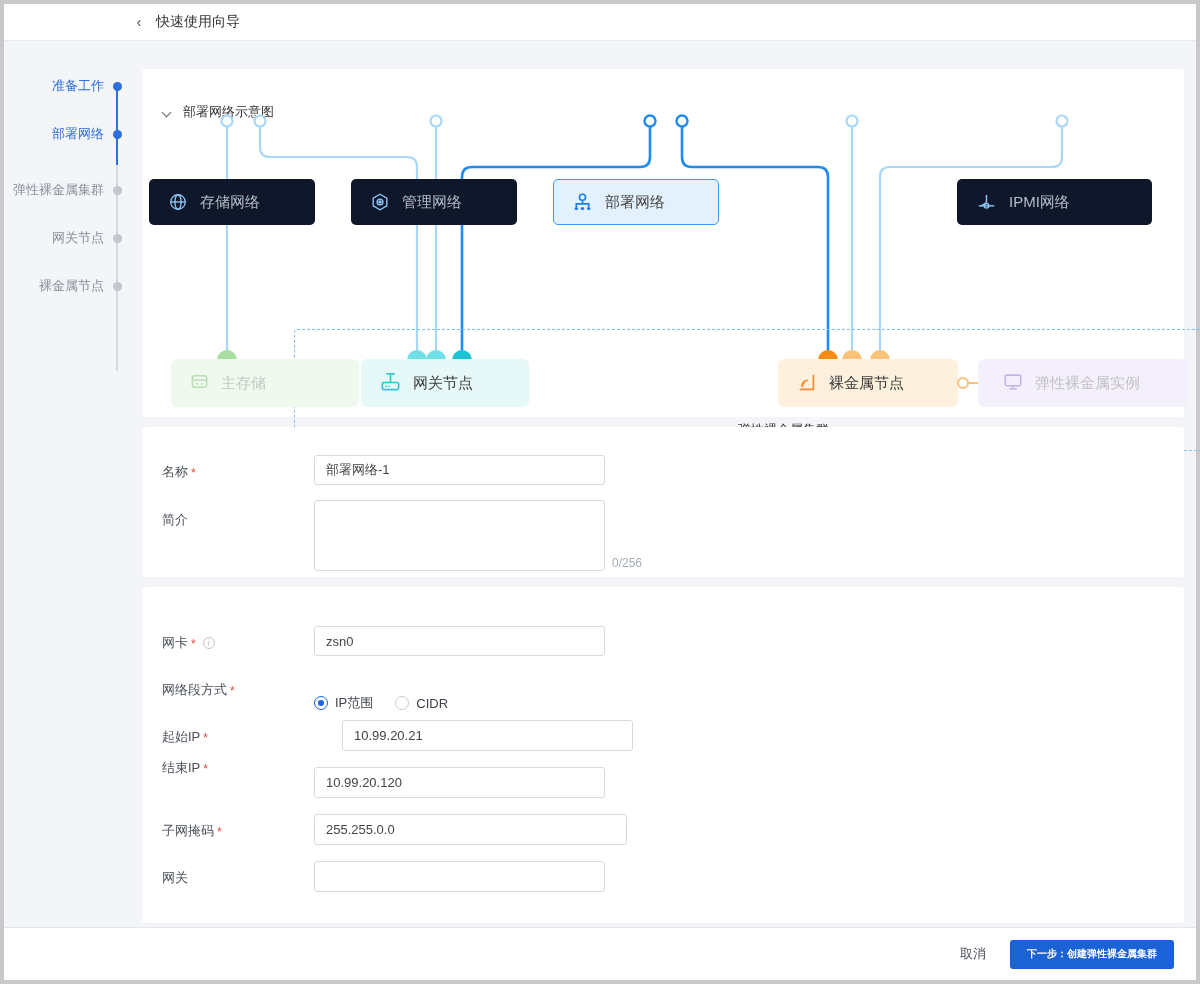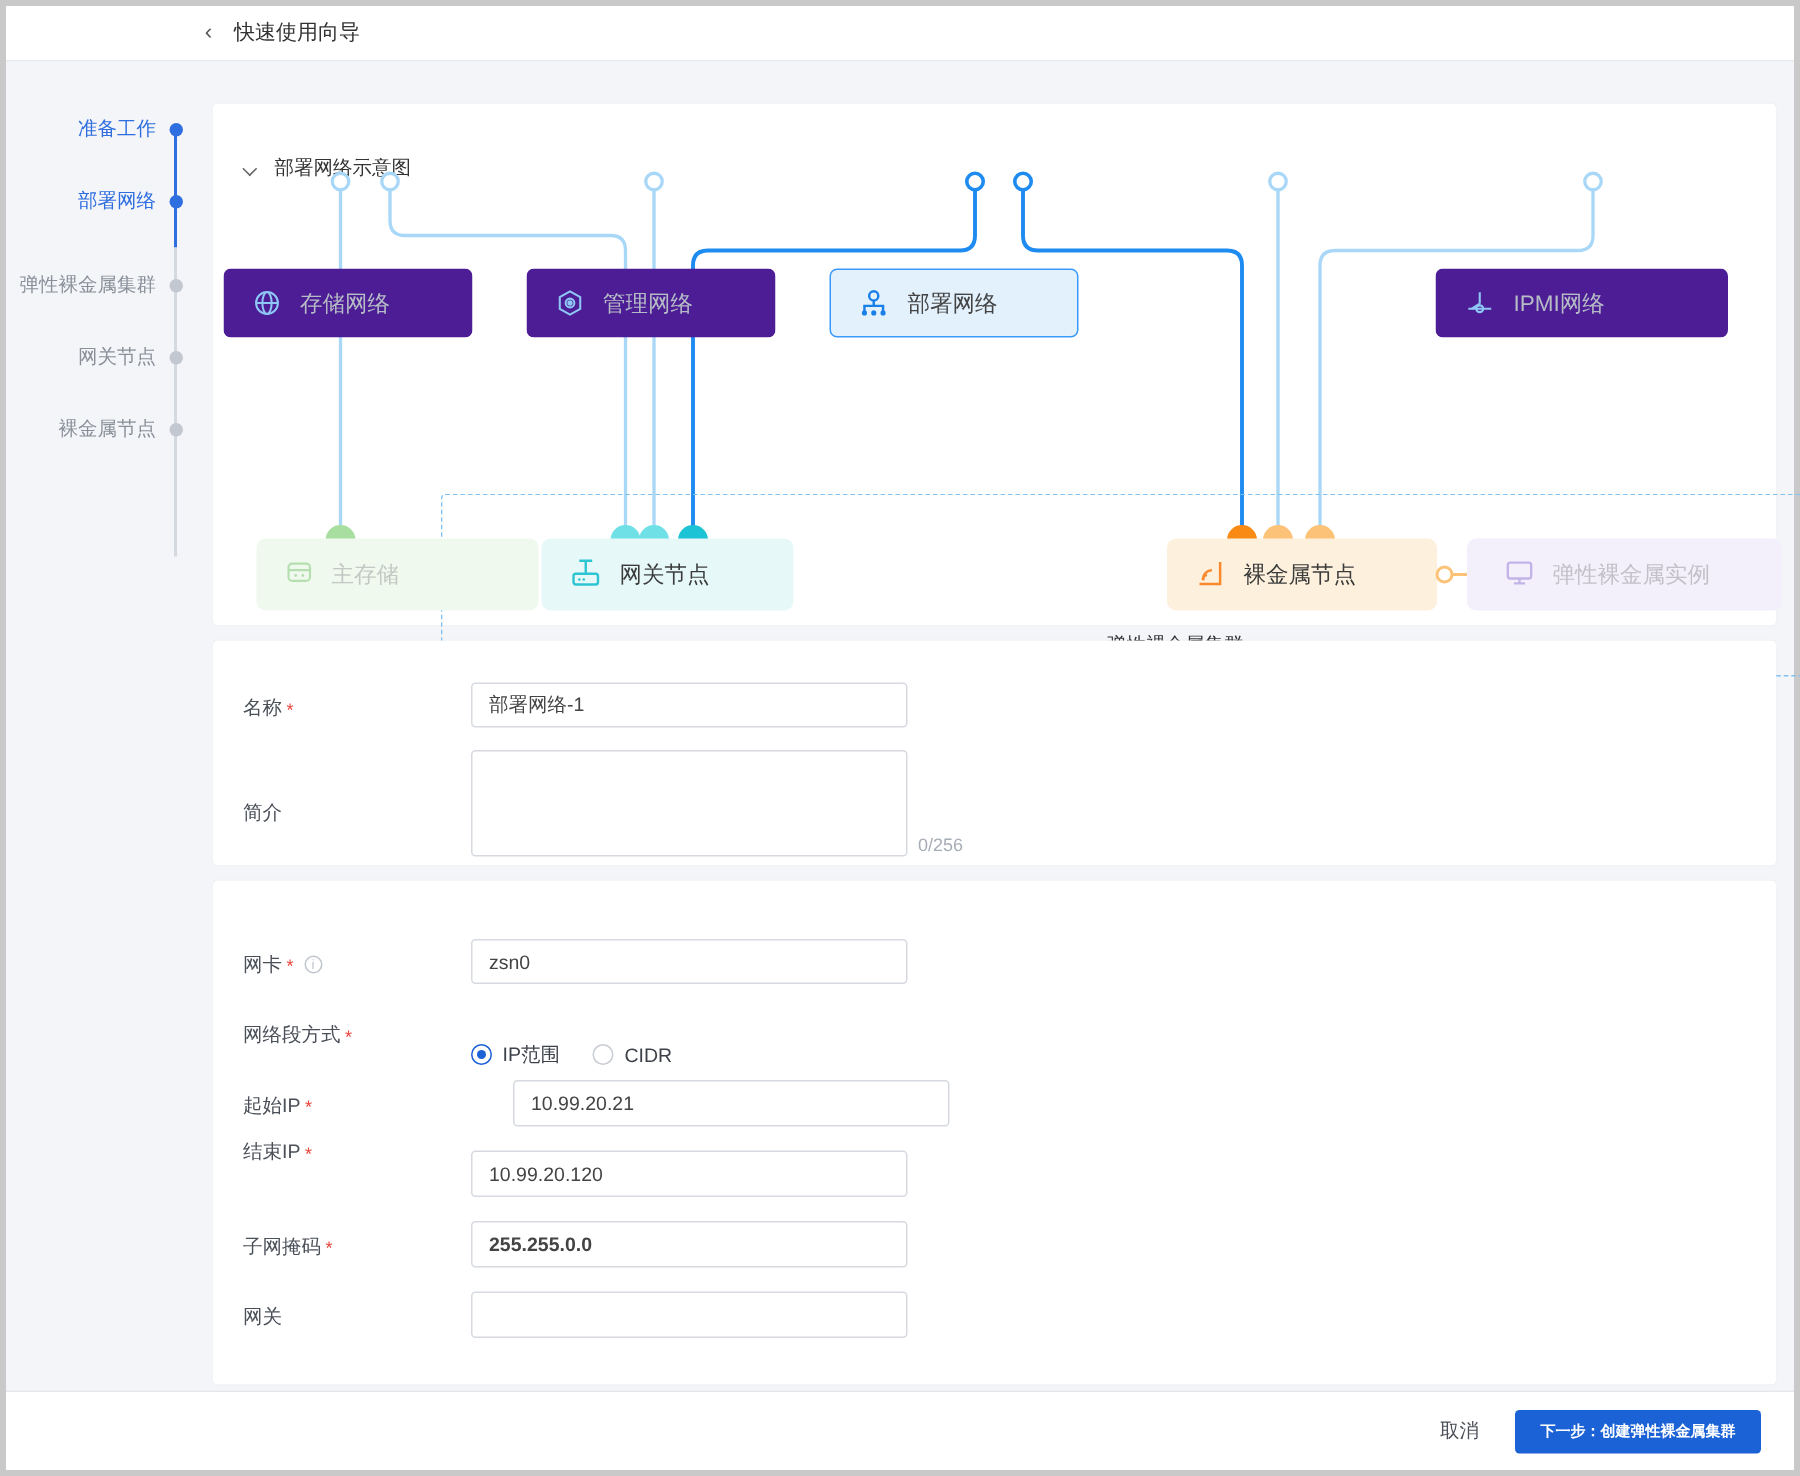--- a/index.html
+++ b/index.html
@@ -80,21 +80,21 @@
     content:""; position:absolute; left:1px; top:2px;
     width:6px; height:6px;
     border-right:1.4px solid #666; border-bottom:1.4px solid #666;
     transform:rotate(45deg);
   }
 
   
   .diagram { position:absolute; left:0; top:0; width:1042px; height:348px; }
   .netcard {
     position:absolute; height:46px; border-radius:5px;
-    background:#4c1d95; display:flex; align-items:center;
+    background:#0f172a; display:flex; align-items:center;
     padding-left:18px; gap:12px;
     border:1px solid transparent;
   }
   .netcard .nc-label { font-size:15px; color:#b6bcc6; }
   .netcard.active {
     background:#e3f1fd; border:1px solid #3a9afc;
   }
   .netcard.active .nc-label { color:#444; }
   .netcard svg { display:block; }
 
@@ -362,21 +362,21 @@
       </div>
     </div>
 
     <div class="panel" id="basic-panel">
       <div class="flabel" style="left:20px; top:36px;">
         <span>名称</span>
           <span class="req">*</span>
       </div>
       <input class="finput" style="left: 172px; top: 28px; width: 291px; height: 30px;" value="部署网络-1">
 
-      <div class="flabel" style="left:20px; top:84px;margin-top:22px;">
+      <div class="flabel" style="left:20px; top:84px;">
         <span>简介</span>
       </div>
       <textarea class="ftextarea" style="left: 172px; top: 73px; width: 291px; height: 71px;"></textarea>
       <div class="counter" style="left:470px; top:129px;">0/256</div>
     </div>
 
     <div class="panel" id="netseg-panel">
 
       <div class="flabel" style="left:20px; top:47px;">
         <span>网卡</span>
@@ -409,21 +409,21 @@
       <div class="flabel" style="left:20px; top:172px;">
         <span>结束IP</span>
           <span class="req">*</span>
       </div>
       <input class="finput" style="left: 172px; top: 180px; width: 291px; height: 31px;" value="10.99.20.120">
 
       <div class="flabel" style="left:20px; top:235px;">
         <span>子网掩码</span>
           <span class="req">*</span>
       </div>
-      <input class="finput" style="left: 172px; top: 227px; width: 291px; height: 31px; font-weight: bold;" value="255.255.0.0">
+      <input class="finput" style="left: 172px; top: 227px; width: 313px; height: 31px;" value="255.255.0.0">
 
       <div class="flabel" style="left:20px; top:282px;">
         <span>网关</span>
       </div>
       <input class="finput" style="left: 172px; top: 274px; width: 291px; height: 31px;" value="">
     </div>
 
   </div>
 
   <div class="footer">

